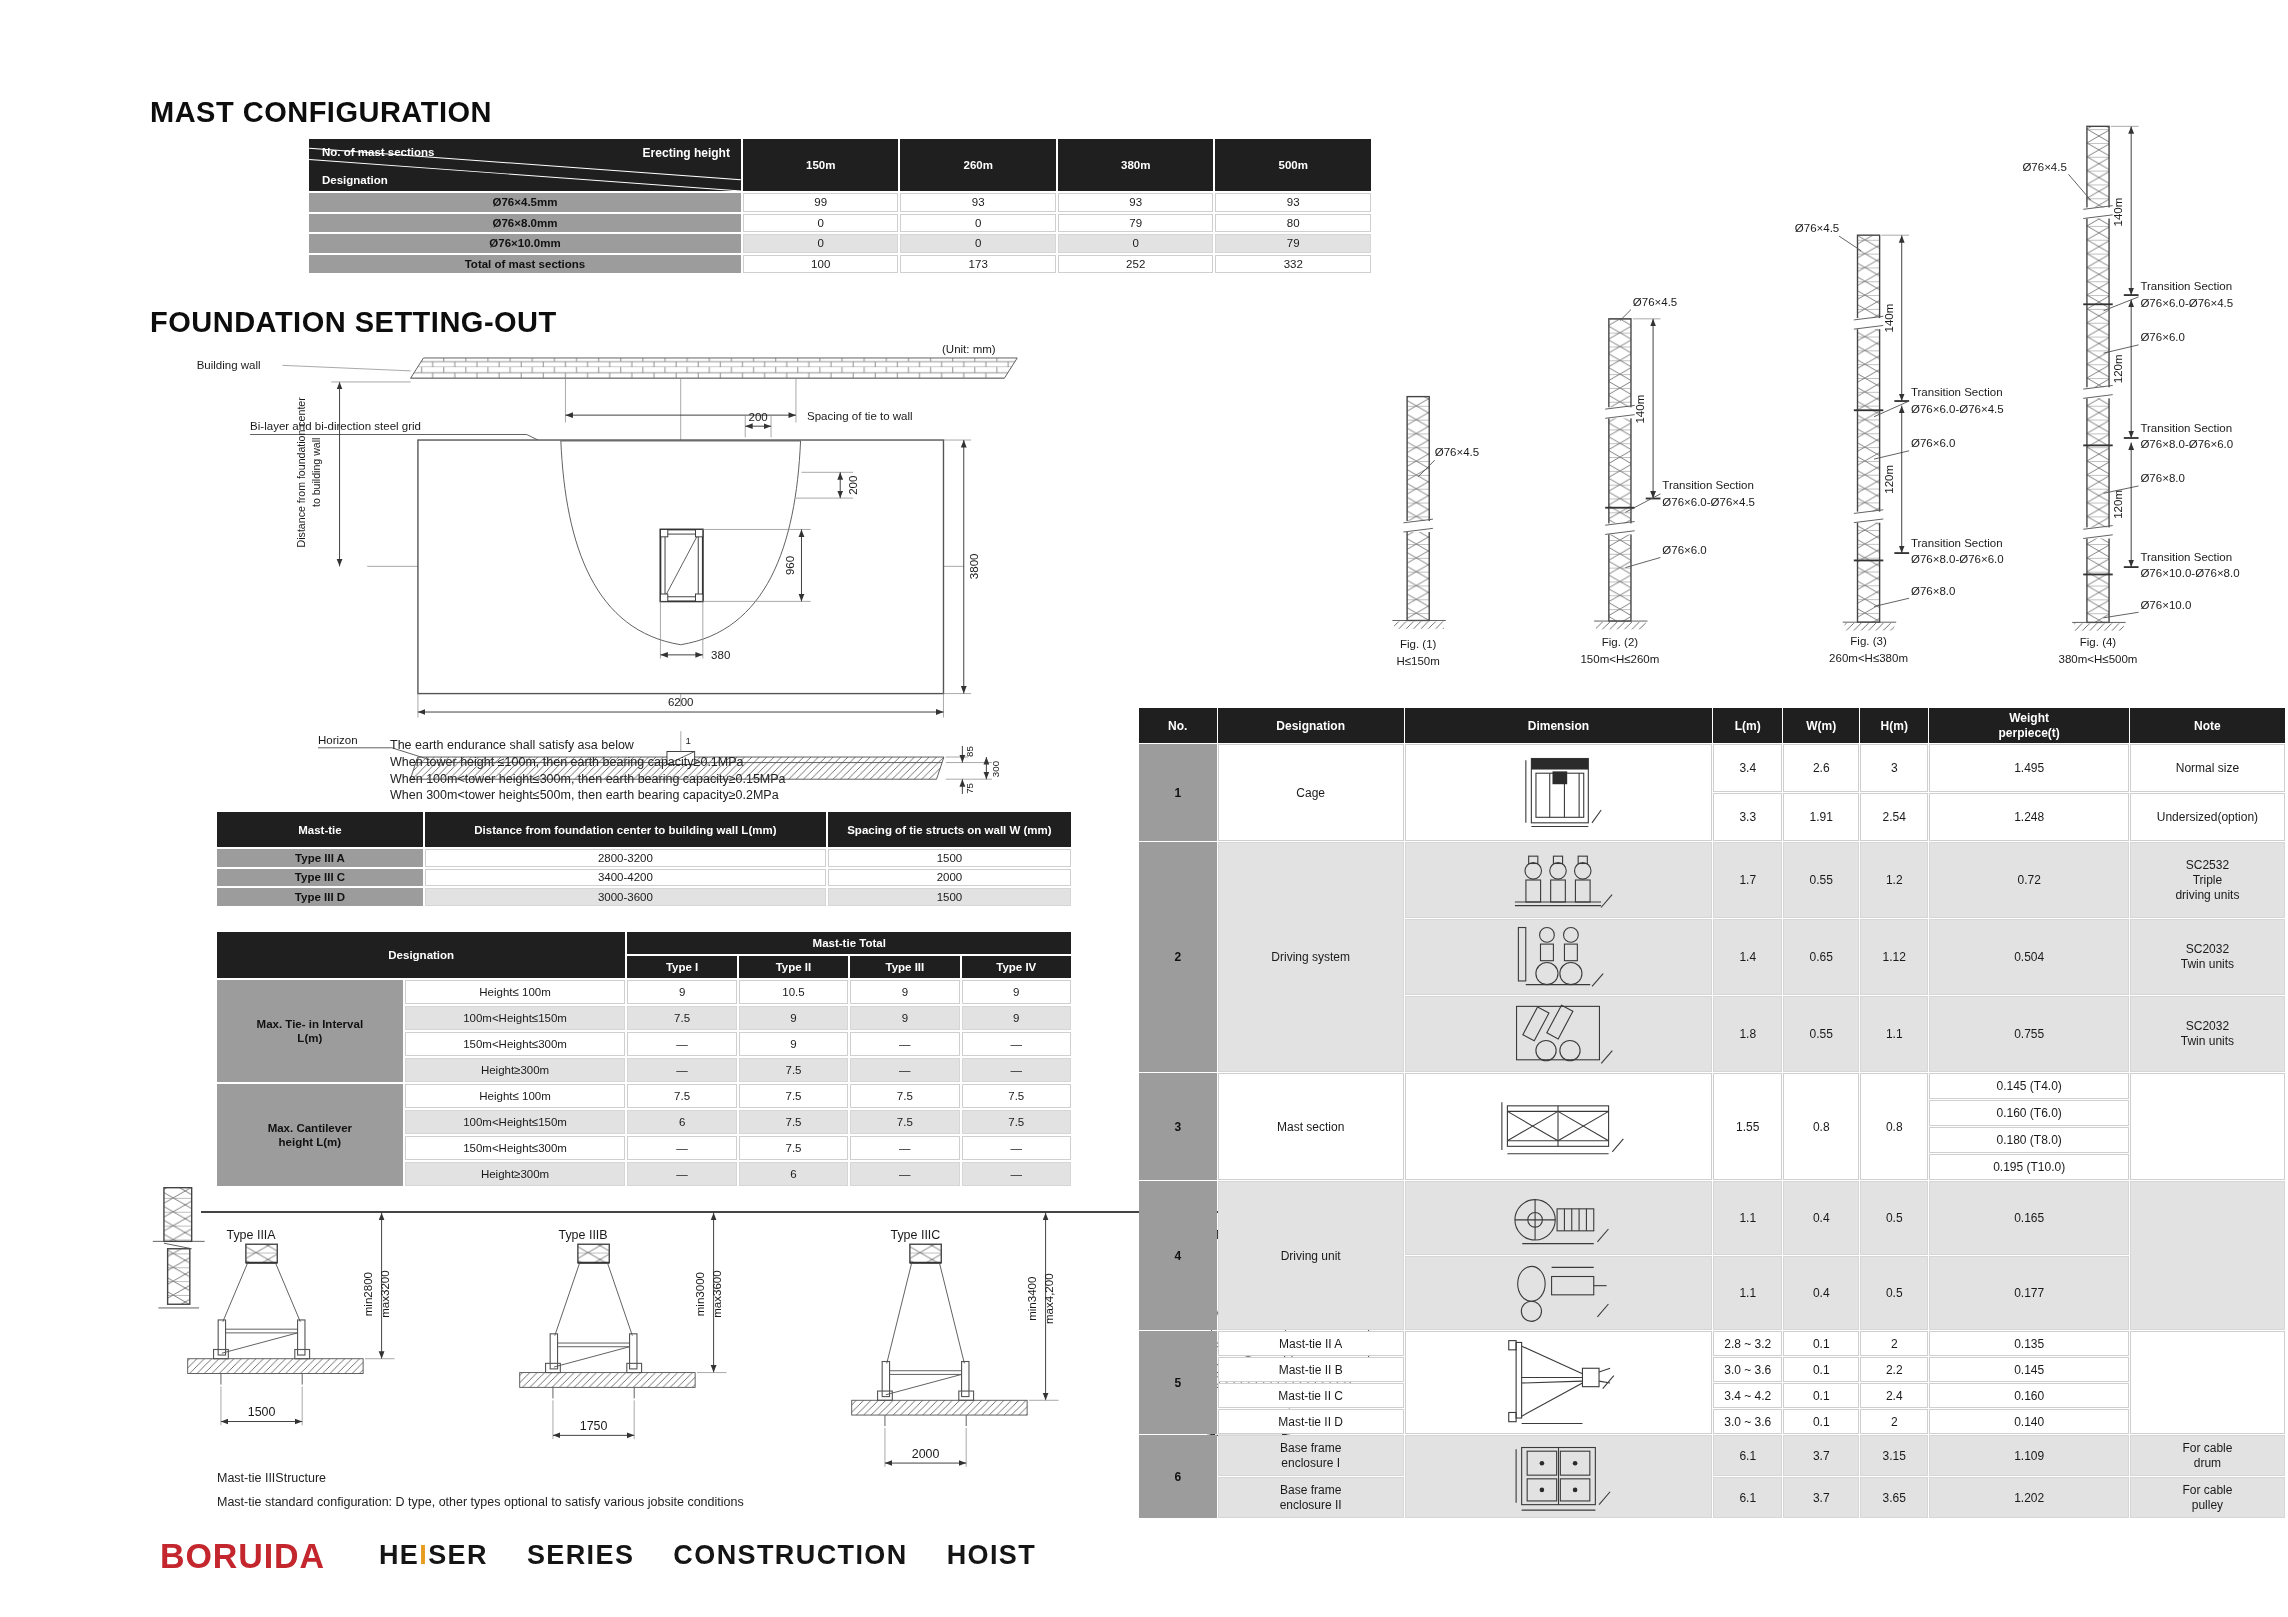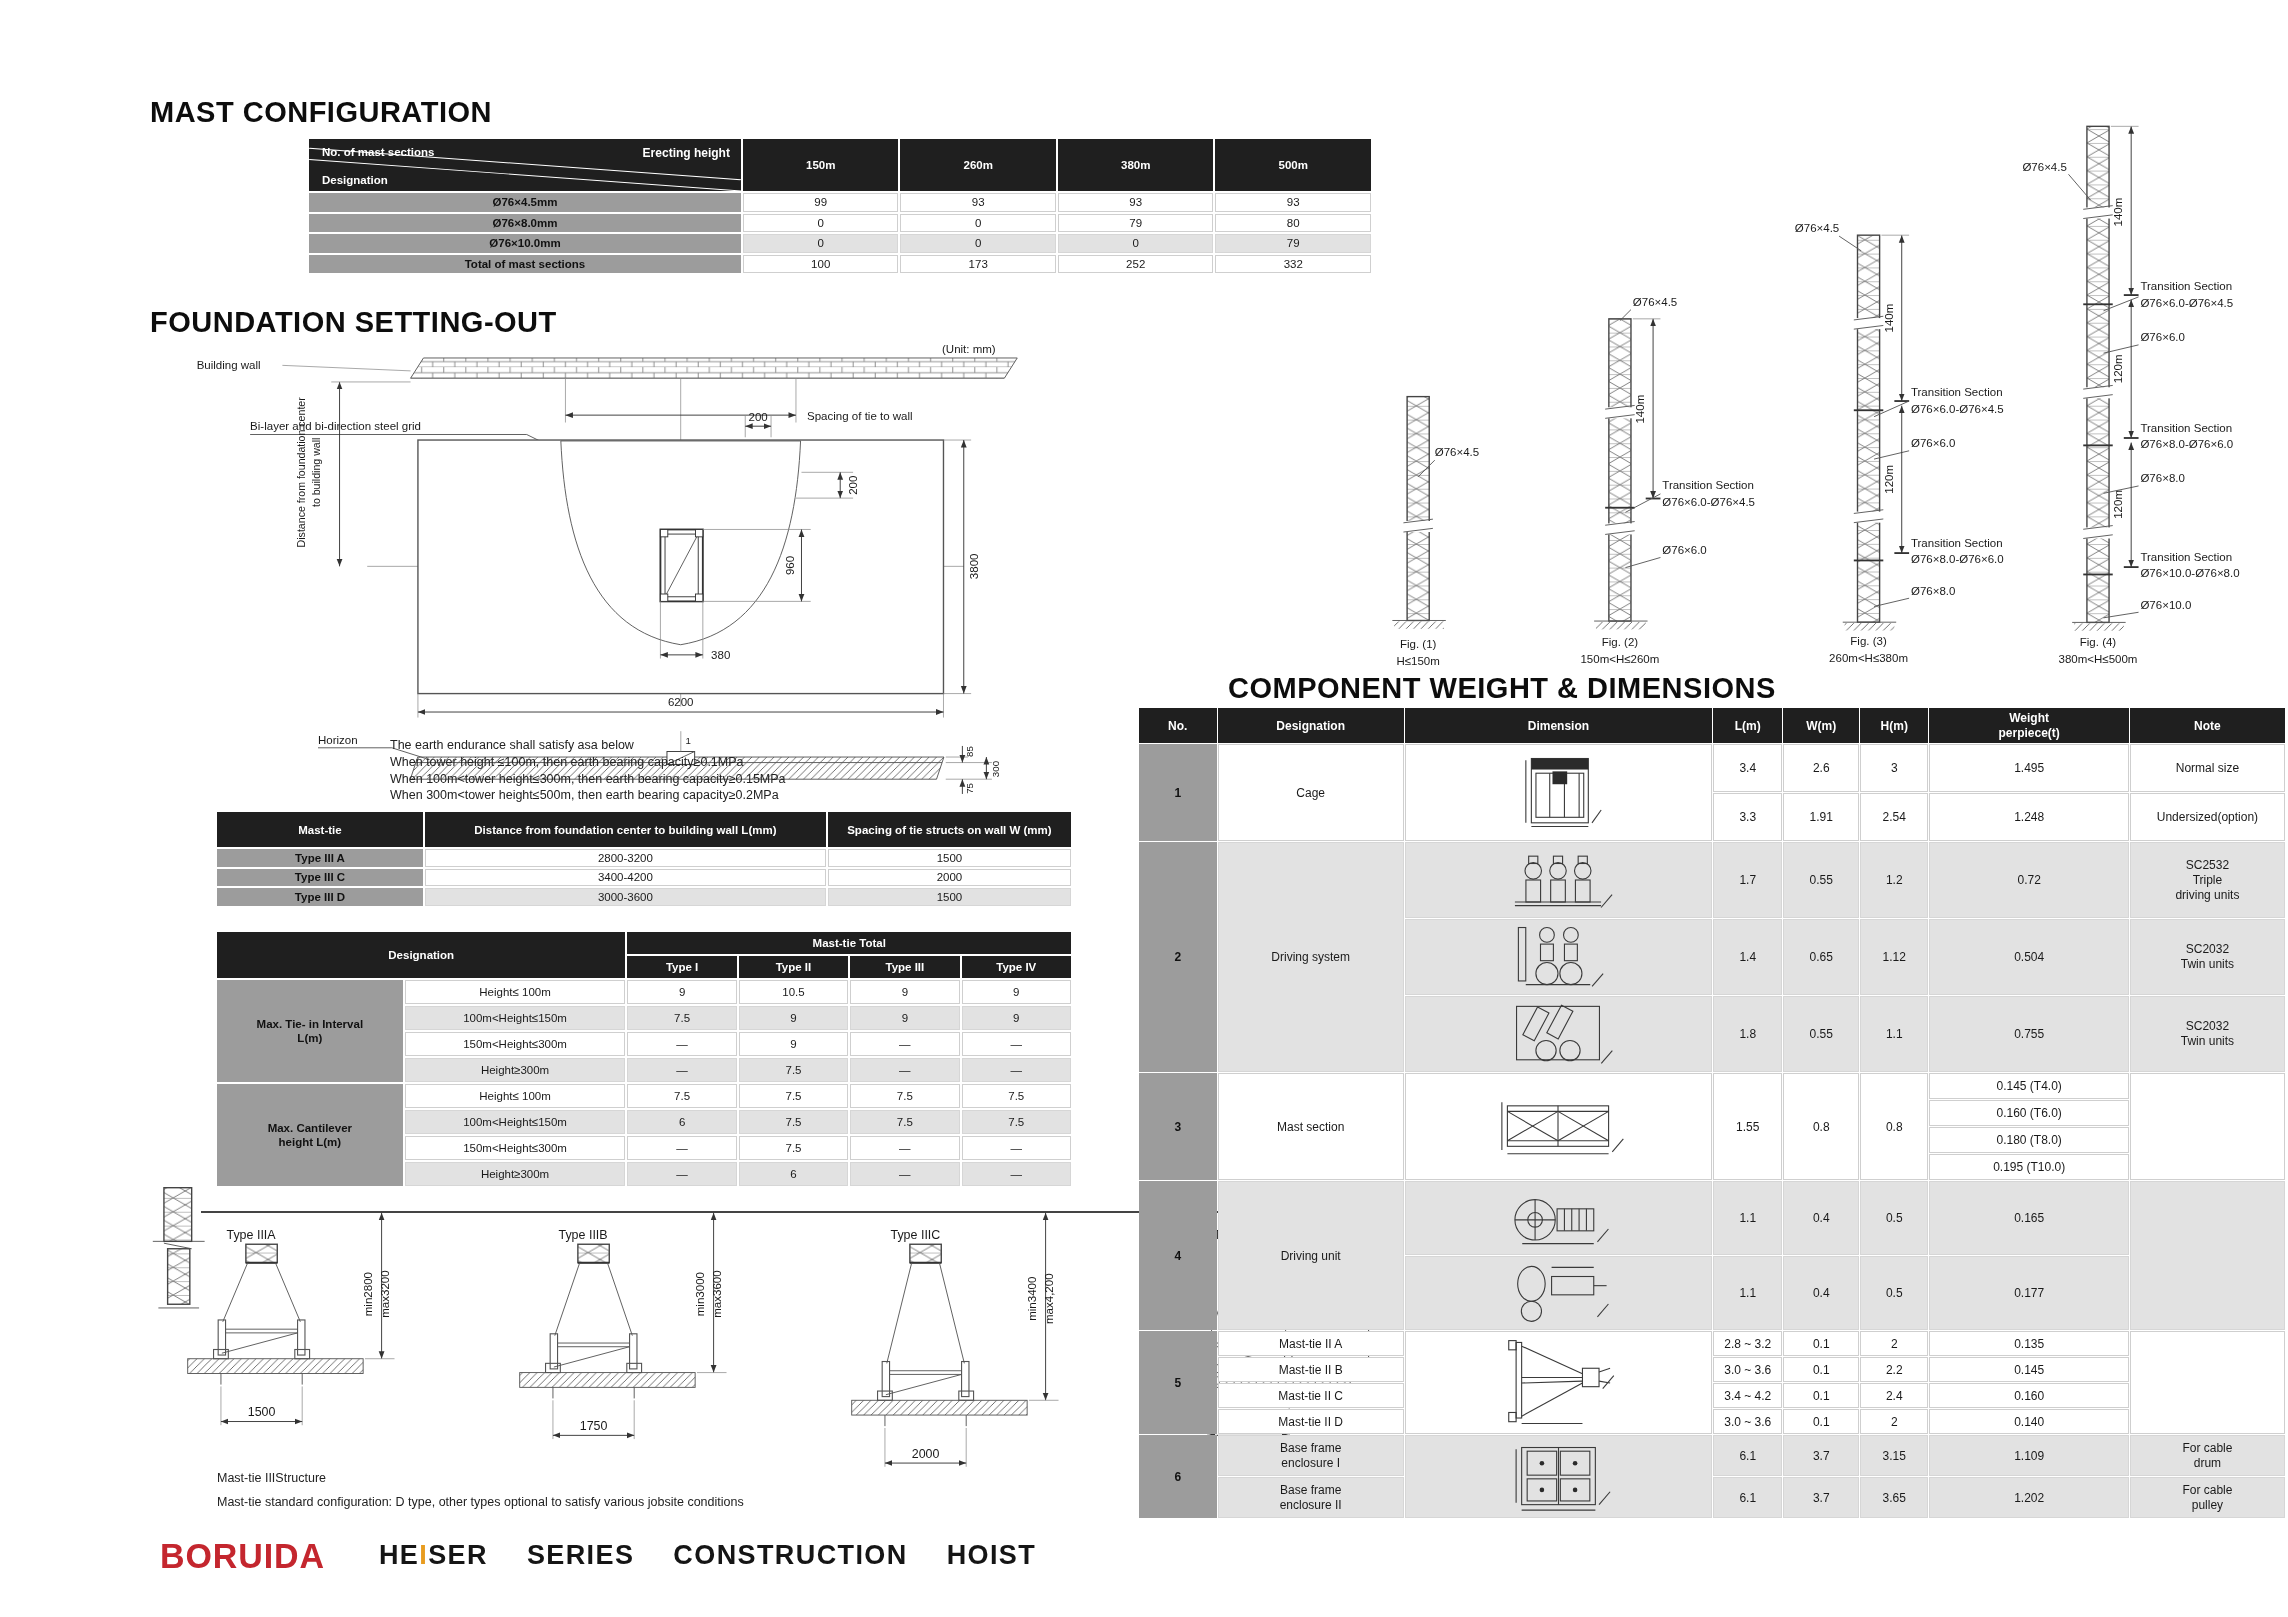--- a/index.html
+++ b/index.html
@@ -589,21 +589,20 @@
     <text x="136" y="483">Transition Section</text>
     <text x="136" y="501">Ø76×10.0-Ø76×8.0</text>
     <text x="136" y="535">Ø76×10.0</text>
     <line x1="134" y1="539" x2="96" y2="545"></line>
     <line x1="62" y1="550" x2="120" y2="550" stroke="#333"></line>
     <rect x="64" y="551" width="54" height="8" fill="url(#hat)" stroke="none"></rect>
     <text x="90" y="576" text-anchor="middle">Fig. (4)</text>
     <text x="90" y="594" text-anchor="middle">380m&lt;H≤500m</text>
   </svg>
 
-  <div class="sec-title" style="left:1216px;top:672px;">COMPONENT WEIGHT &amp; DIMENSIONS</div>
 
   <table class="ctbl" style="left:1126px;top:707px;width:1148px;">
     <colgroup>
         <col style="width:77px">
         <col style="width:185px">
         <col style="width:305px">
         <col style="width:69px">
         <col style="width:75px">
         <col style="width:68px">
         <col style="width:198px">

